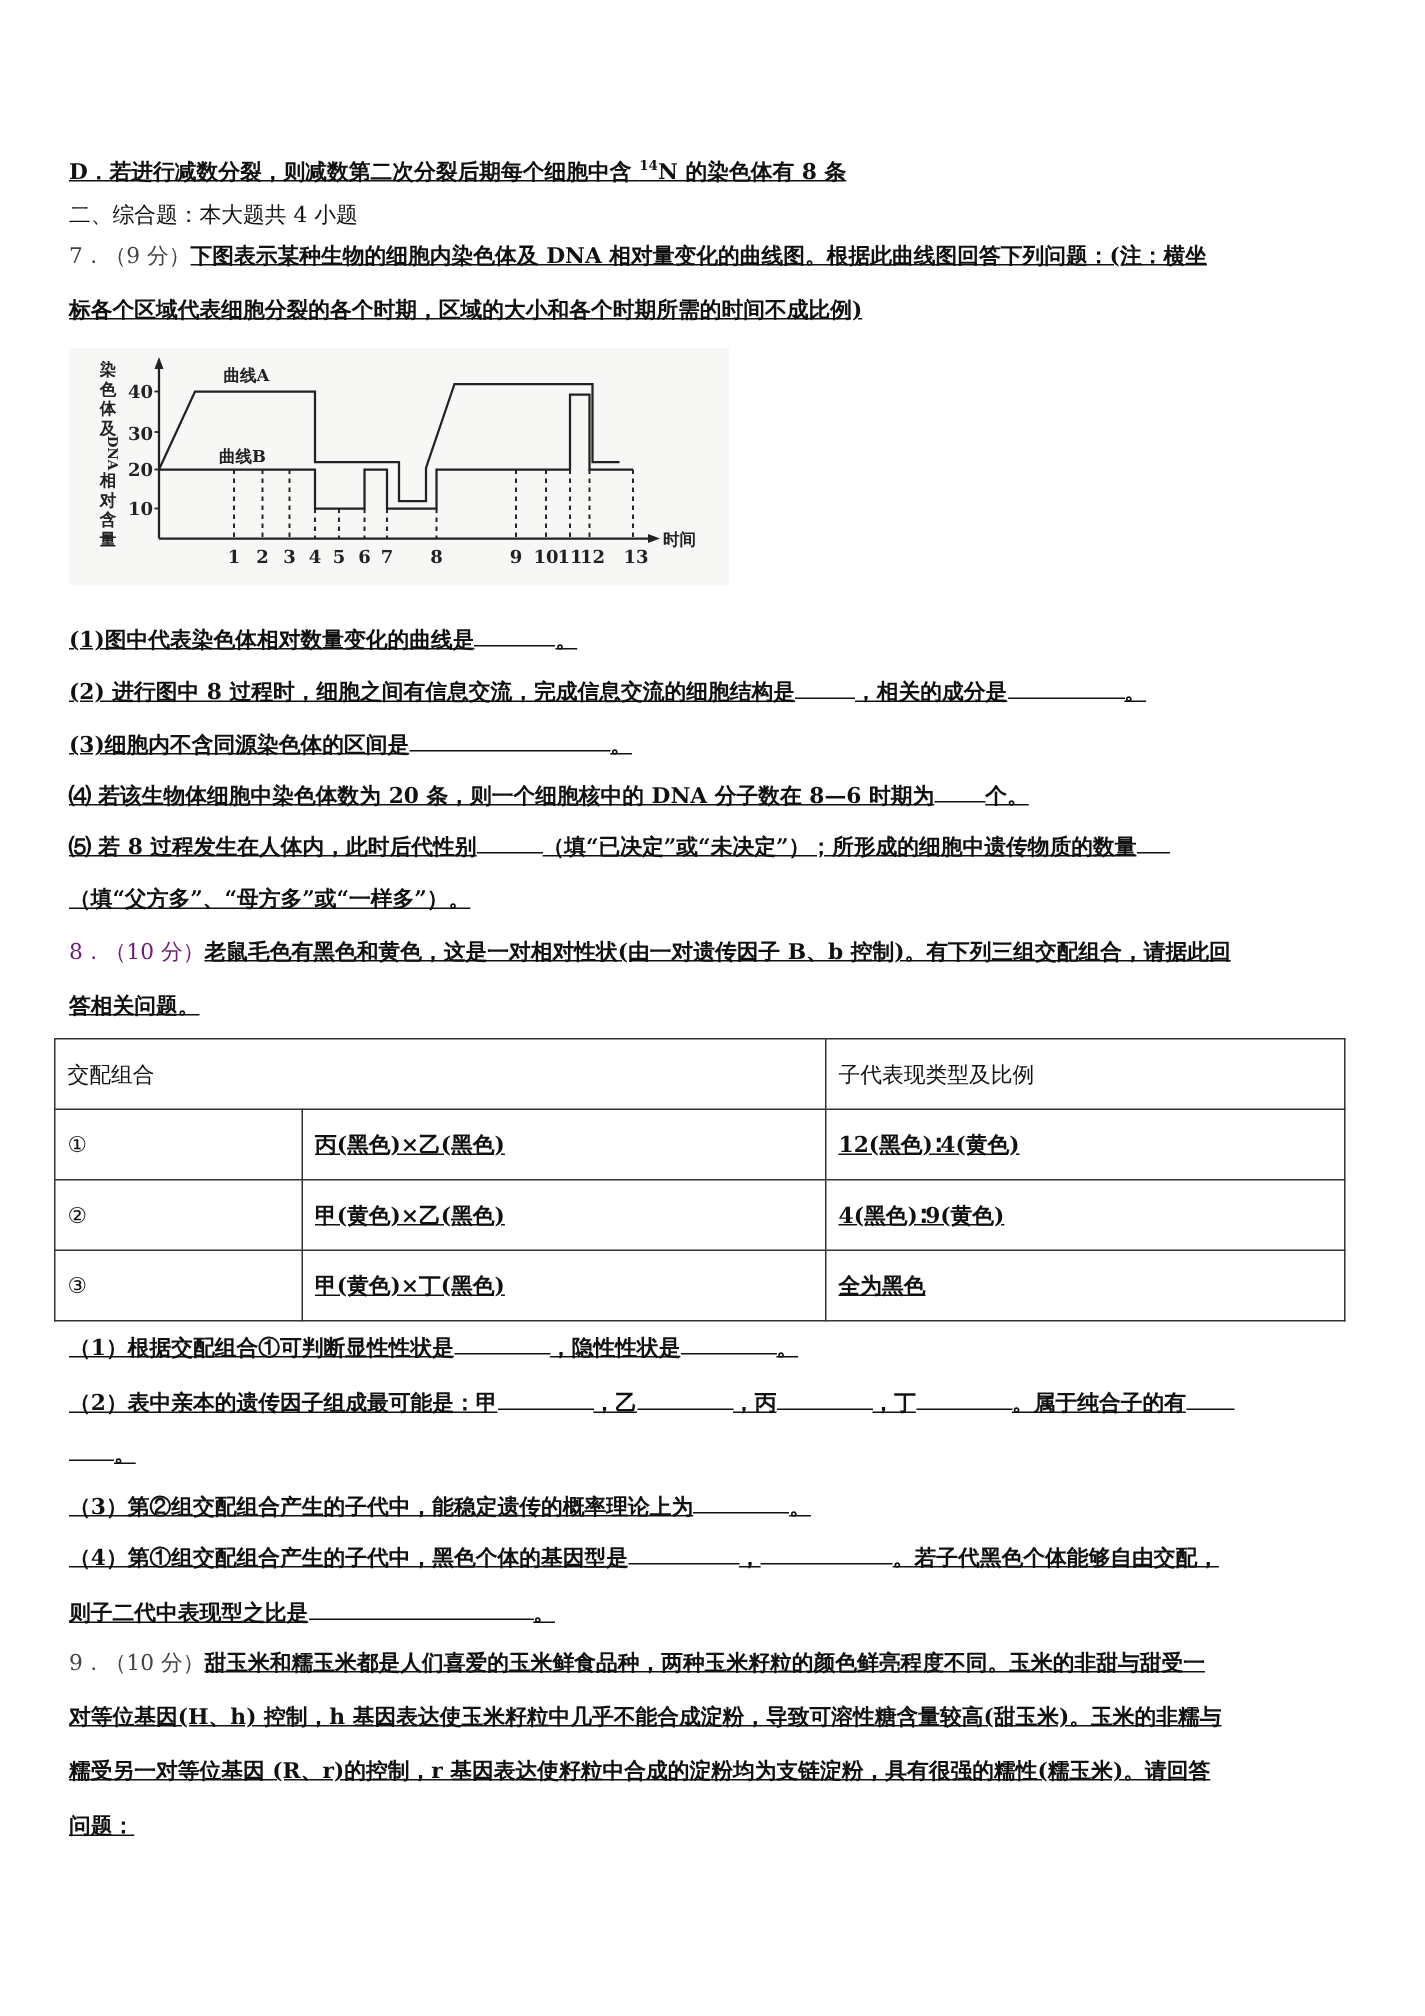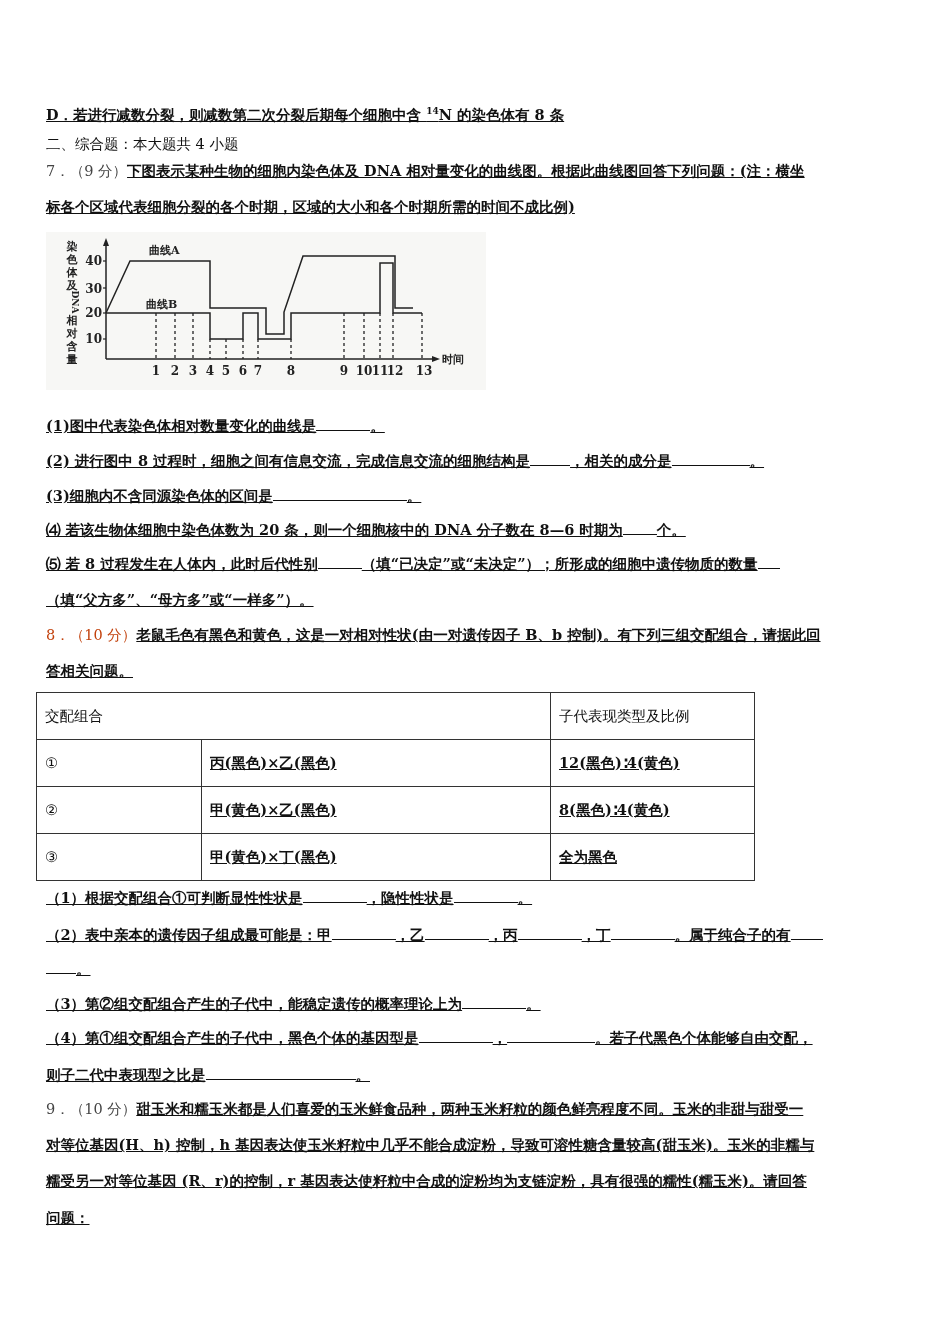--- a/index.html
+++ b/index.html
@@ -6,21 +6,21 @@
   body {
     width: 950px; height: 1344px; position: relative; overflow: hidden;
     font-family: "DejaVu Serif", "Liberation Serif", serif;
     color: #111; font-size: 14.5px;
   }
   .line { position: absolute; left: 46px; white-space: nowrap; line-height: 20px; }
   .b { font-weight: bold; text-decoration: underline; }
   .blank { display: inline-block; border-bottom: 1.2px solid #111; height: 14px; vertical-align: baseline; }
   sup { font-size: 9px; vertical-align: 6px; }
   .chart { position: absolute; left: 46px; top: 232px; width: 440px; height: 158px; background: #f7f7f5; }
-  table.mt { position: absolute; left: 36px; top: 692px; width: 719px; border-collapse: collapse; border-radius: 18px; }
+  table.mt { position: absolute; left: 36px; top: 692px; width: 861px; border-collapse: collapse; border-radius: 18px; }
   table.mt td { border: 1.3px solid #333; height: 46px; padding: 0 8px; font-size: 14.5px; vertical-align: middle; }
   table.mt td.c1 { width: 148px; }
   table.mt td.c2 { width: 332px; }
 </style>
 </head>
 <body>
 
 <div class="line b" style="top:101px;">
   <span>D．若进行减数分裂，则减数第二次分裂后期每个细胞中含 </span><sup>14</sup><span>N 的染色体有 8 条</span>
 </div>
@@ -118,39 +118,39 @@
 </div>
 <div class="line b" style="top:520px;">
   <span>⑷ 若该生物体细胞中染色体数为 20 条，则一个细胞核中的 DNA 分子数在 8—6 时期为</span><span class="blank" style="width:34px"></span><span>个。</span>
 </div>
 <div class="line b" style="top:554px;">
   <span>⑸ 若 8 过程发生在人体内，此时后代性别</span><span class="blank" style="width:44px"></span><span>（填“已决定”或“未决定”）；所形成的细胞中遗传物质的数量</span><span class="blank" style="width:22px"></span>
 </div>
 <div class="line b" style="top:590px;text-align:right;">（填“父方多”、“母方多”或“一样多”）。</div>
 
 <div class="line" style="top:625px;">
-  <span style="color:#c2410c">8．（10 分）</span><span class="b">老鼠毛色有黑色和黄色，这是一对相对性状(由一对遗传因子 B、b 控制)。有下列三组交配组合，请据此回</span>
+  <span style="color:#701a75">8．（10 分）</span><span class="b">老鼠毛色有黑色和黄色，这是一对相对性状(由一对遗传因子 B、b 控制)。有下列三组交配组合，请据此回</span>
 </div>
 <div class="line b" style="top:661px;text-align:center;">答相关问题。</div>
 
 <table class="mt">
   <tbody>
       <tr>
     <td colspan="2">交配组合</td>
     <td>子代表现类型及比例</td>
   </tr>
   <tr>
     <td class="c1">①</td>
     <td class="c2 b">丙(黑色)×乙(黑色)</td>
     <td class="b">12(黑色)∶4(黄色)</td>
   </tr>
   <tr>
     <td class="c1">②</td>
     <td class="c2 b">甲(黄色)×乙(黑色)</td>
-    <td class="b">8(黑色)∶4(黄色)</td>
+    <td class="b">4(黑色)∶9(黄色)</td>
   </tr>
   <tr>
     <td class="c1">③</td>
     <td class="c2 b">甲(黄色)×丁(黑色)</td>
     <td class="b">全为黑色</td>
   </tr>
 </tbody>
   </table>
 
 <div class="line b" style="top:888px;">

